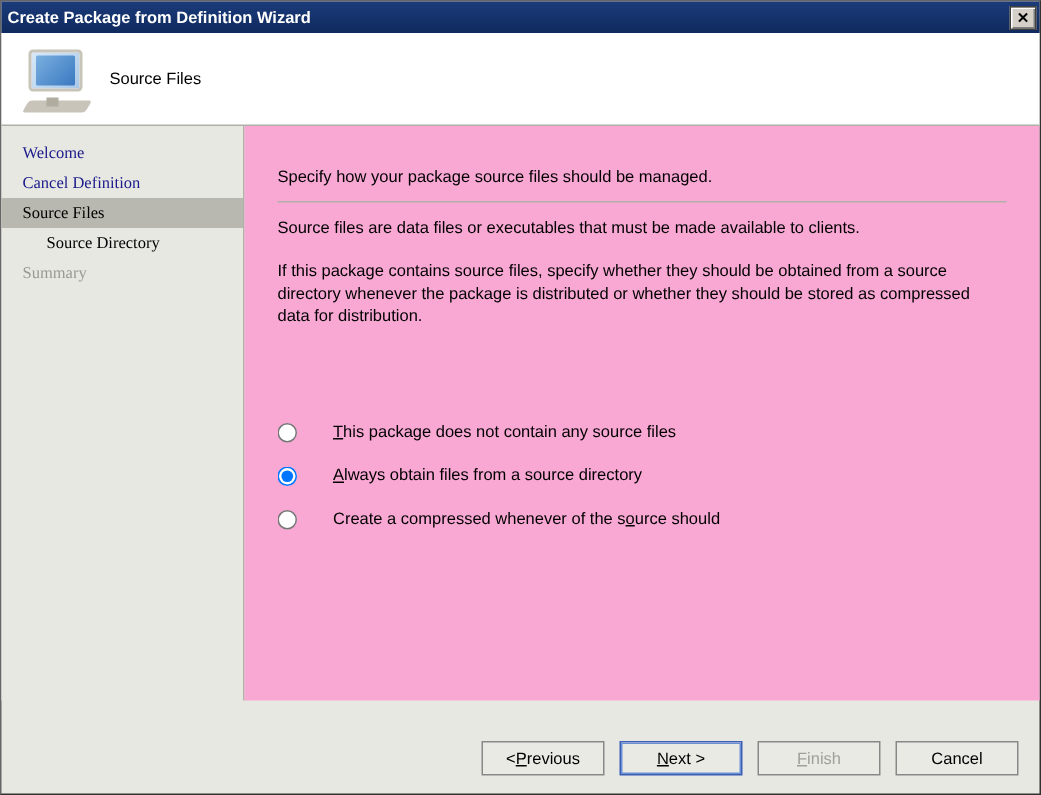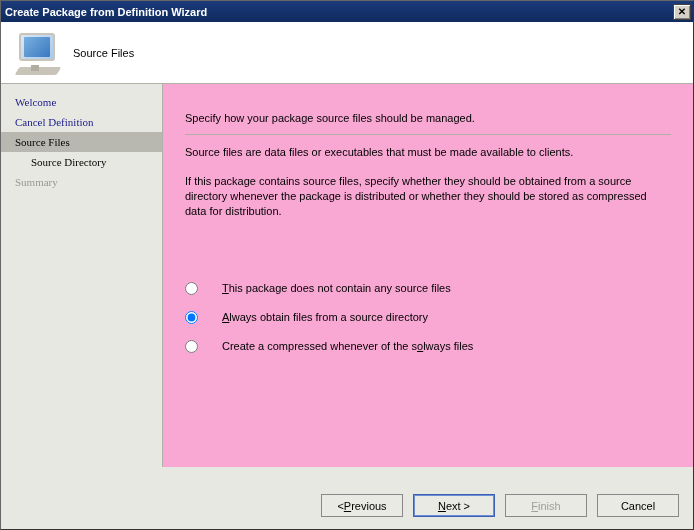--- a/index.html
+++ b/index.html
@@ -248,21 +248,21 @@
         <div class="radio-row">
           <input type="radio" name="srcopt" style="">
           <label><span></span><span class="accel">T</span><span>his package does not contain any source files</span></label>
         </div>
         <div class="radio-row">
           <input type="radio" name="srcopt" checked="" style="">
           <label><span></span><span class="accel">A</span><span>lways obtain files from a source directory</span></label>
         </div>
         <div class="radio-row">
           <input type="radio" name="srcopt" style="">
-          <label><span>Create a compressed whenever of the s</span><span class="accel">o</span><span>lways files</span></label>
+          <label><span>Create a compressed whenever of the s</span><span class="accel">o</span><span>urce should</span></label>
         </div>
       </div>
     </div>
   </div>
 
   <div class="footer-sep"></div>
 
   <div class="button-row">
     <button class="btn">
         <span>&lt; </span>

